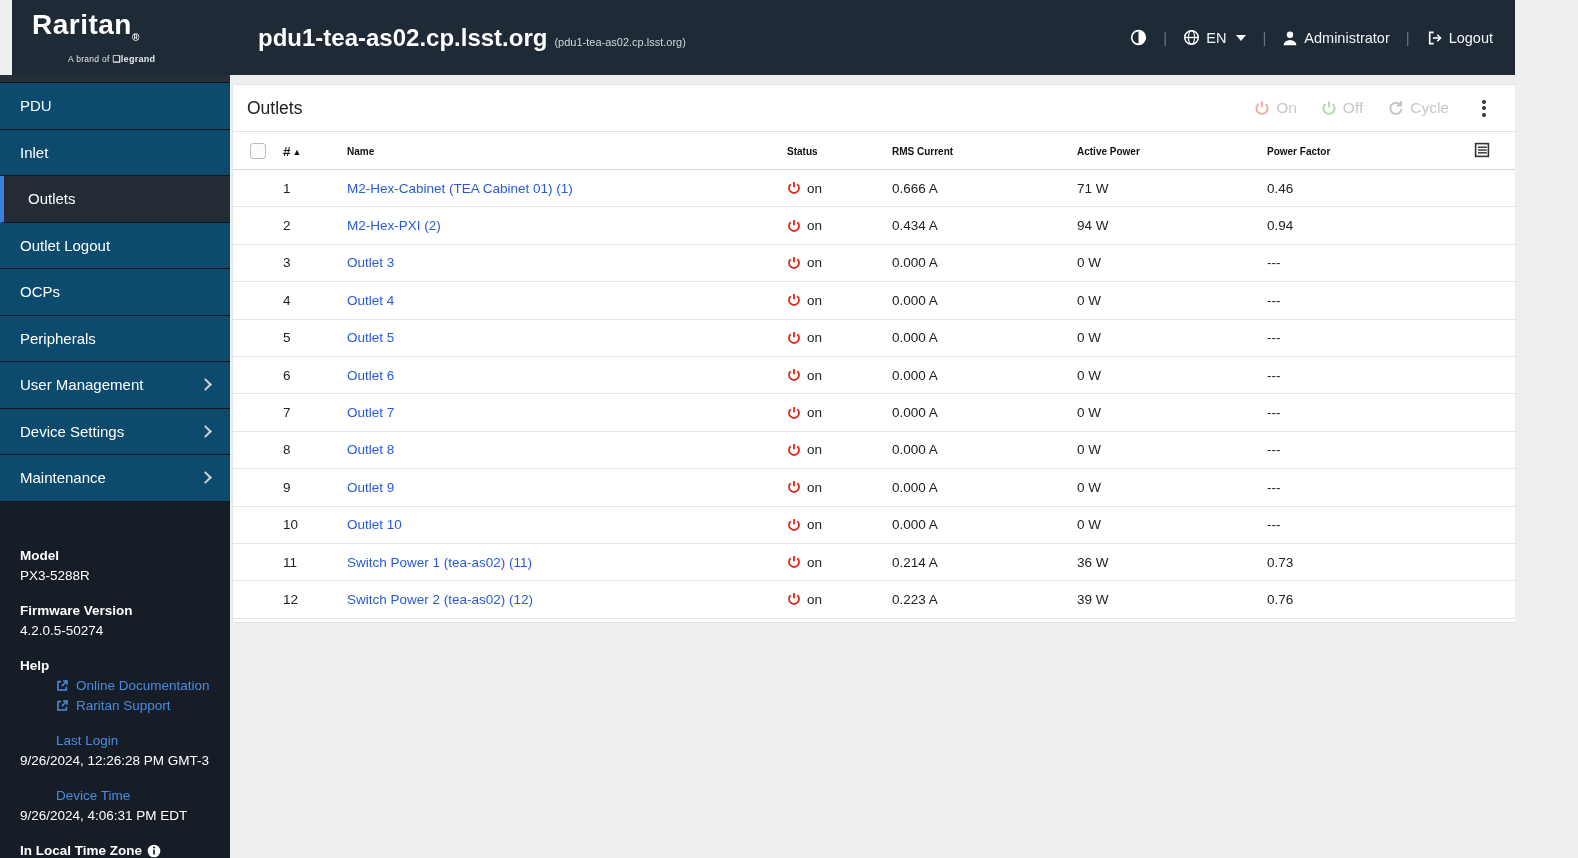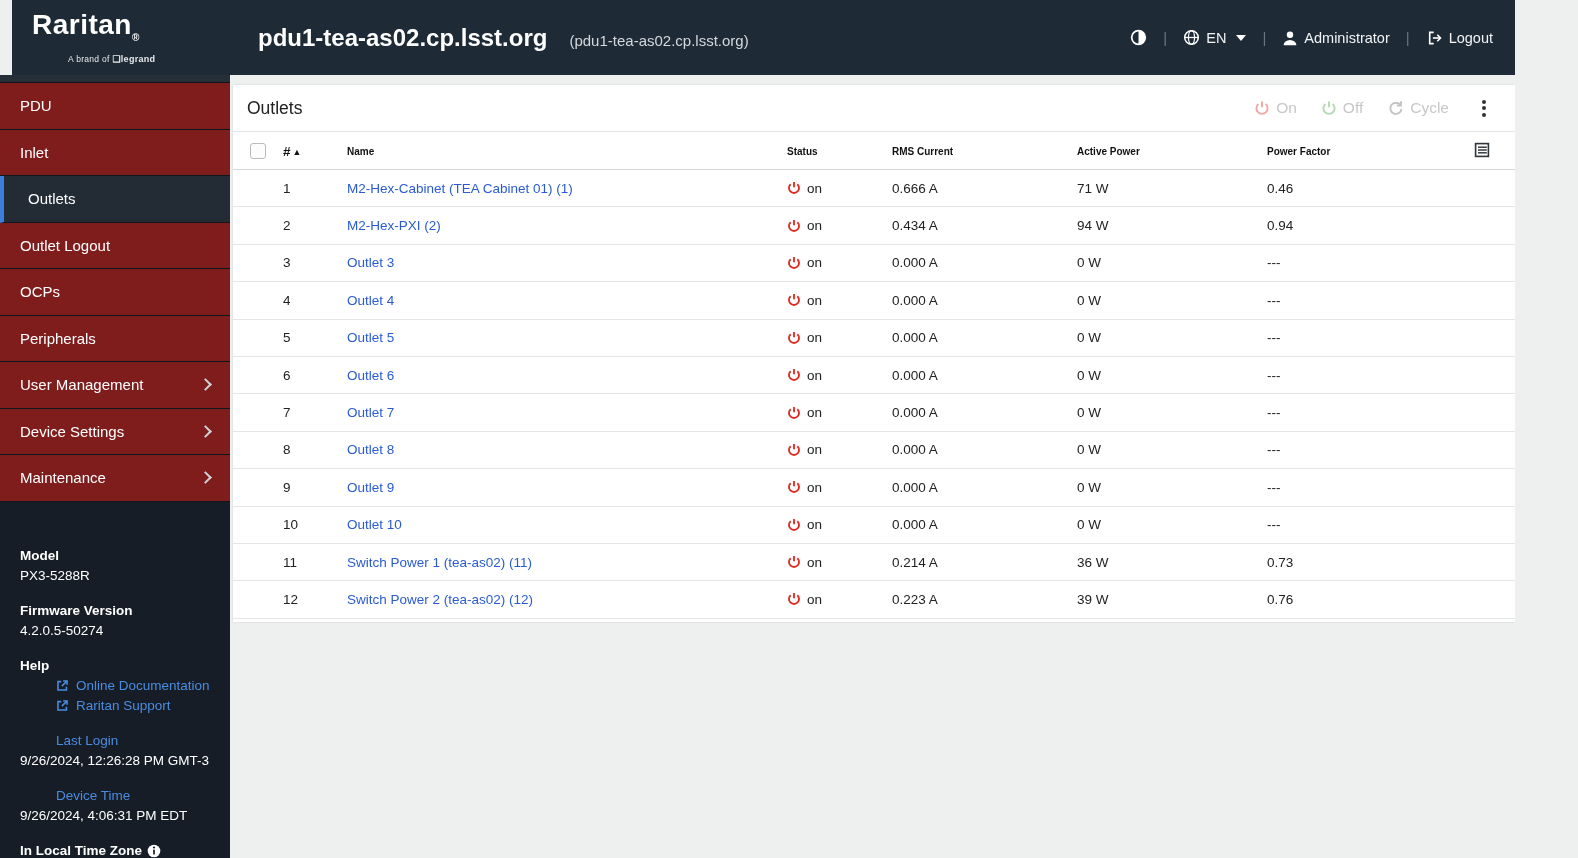--- a/index.html
+++ b/index.html
@@ -8,31 +8,31 @@
   
   .app { position:relative; width:1515px; height:858px; }
   .topbar { position:absolute; left:12px; top:0; width:1515px; height:75px; background:#1e2a36; display:flex; align-items:center; }
   .brand { width:230px; height:75px; display:flex; flex-direction:column; justify-content:center; padding-left:20px; }
   .brand-name { color:#fff; font-size:28px; font-weight:bold; letter-spacing:.5px; line-height:28px; }
   .brand-reg { font-size:10px; vertical-align:sub; }
   .brand-tag { color:#e7e9ec; font-size:8.5px; margin-top:3px; padding-left:36px; letter-spacing:.3px; }
   .brand-tag b { font-size:9px; }
   .titlewrap { flex:1; display:flex; align-items:baseline; padding-left:16px; white-space:nowrap; overflow:hidden; }
   .page-host { color:#fff; font-size:24px; font-weight:bold; }
-  .page-host-sub { color:#d3d8dd; font-size:15px; margin-left:22px; }
+  .page-host-sub { color:#d3d8dd; font-size:11px; margin-left:7px; }
   .top-utils { display:flex; align-items:center; gap:14px; padding-right:34px; color:#f2f3f4; font-size:14.5px; }
   .top-utils .sep { color:#6a7580; font-size:15px; padding:0 2px; }
   .util { display:flex; align-items:center; gap:6px; cursor:pointer; }
   .caret-down { width:0; height:0; border-left:5px solid transparent; border-right:5px solid transparent; border-top:6px solid #fff; margin-left:4px; }
   .icon-svg { display:inline-block; vertical-align:middle; }
 
   
   .sidebar { position:absolute; left:0; top:75px; width:230px; height:783px; background:#171d26; }
   .side-top-strip { height:8px; background:#262e38; border-bottom:1px solid #0e141b; }
-  .side-item { position:relative; height:46.5px; display:flex; align-items:center; justify-content:space-between; padding:0 18px 0 20px; background:#7f1d1d; border-bottom:1px solid #10161d; color:#fff; font-size:15px; cursor:pointer; }
+  .side-item { position:relative; height:46.5px; display:flex; align-items:center; justify-content:space-between; padding:0 18px 0 20px; background:#0c4a6e; border-bottom:1px solid #10161d; color:#fff; font-size:15px; cursor:pointer; }
   .side-item.selected { background:#232b35; border-left:4px solid #3d7edb; padding-left:24px; }
   .chev { width:9px; height:9px; border-top:2.5px solid #cfd4d9; border-right:2.5px solid #cfd4d9; transform:rotate(45deg); margin-right:2px; }
   .side-info { margin-top:44px; padding:0 18px 0 20px; color:#fff; font-size:13.5px; line-height:20px; }
   .info-group { margin-bottom:15px; }
   .info-label { font-weight:bold; }
   .info-label.blue, .side-link { color:#4a8ce0;margin-left:36px; }
   .info-label.blue { font-weight:normal; }
   .side-link { display:flex; align-items:center; gap:7px; text-decoration:none; cursor:pointer; }
   .info-inline-icon { margin-left:5px; }
 

